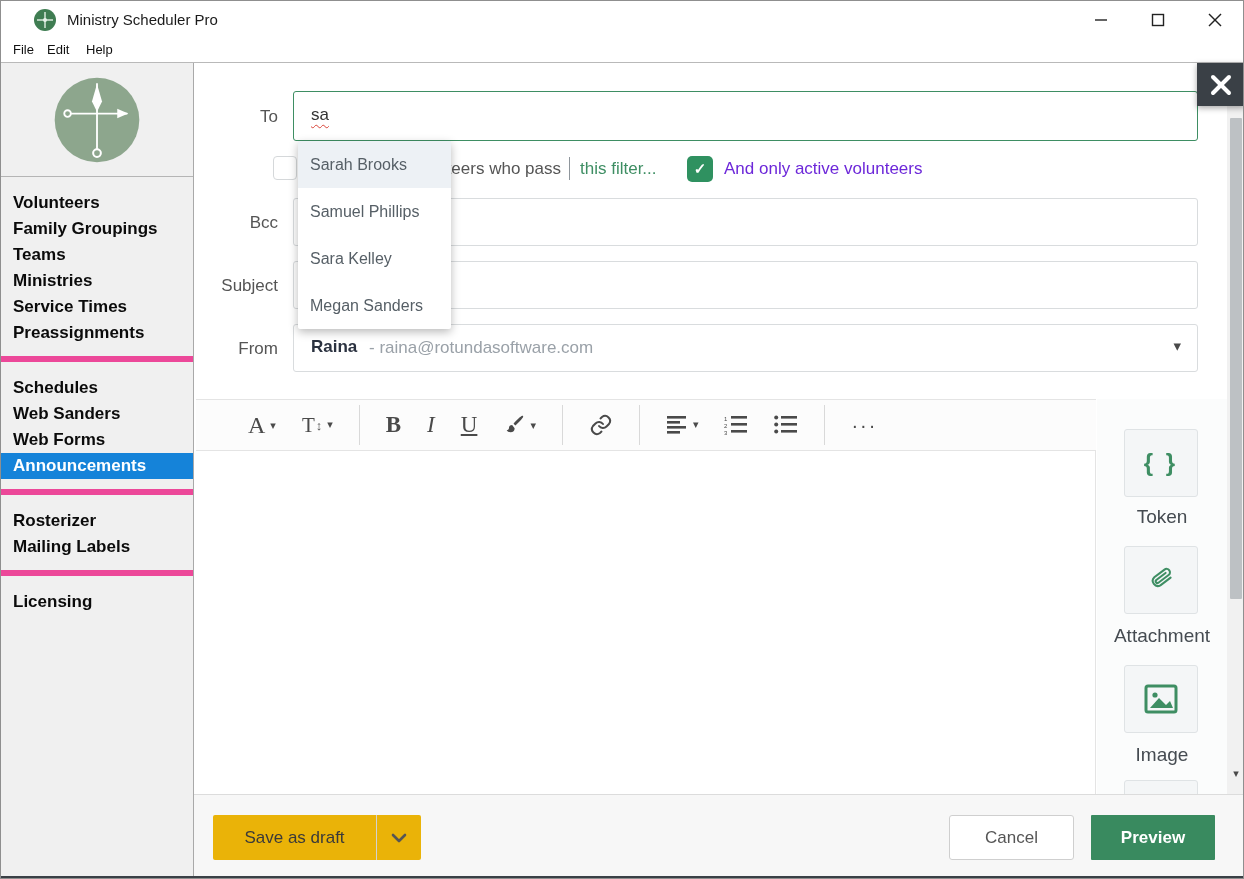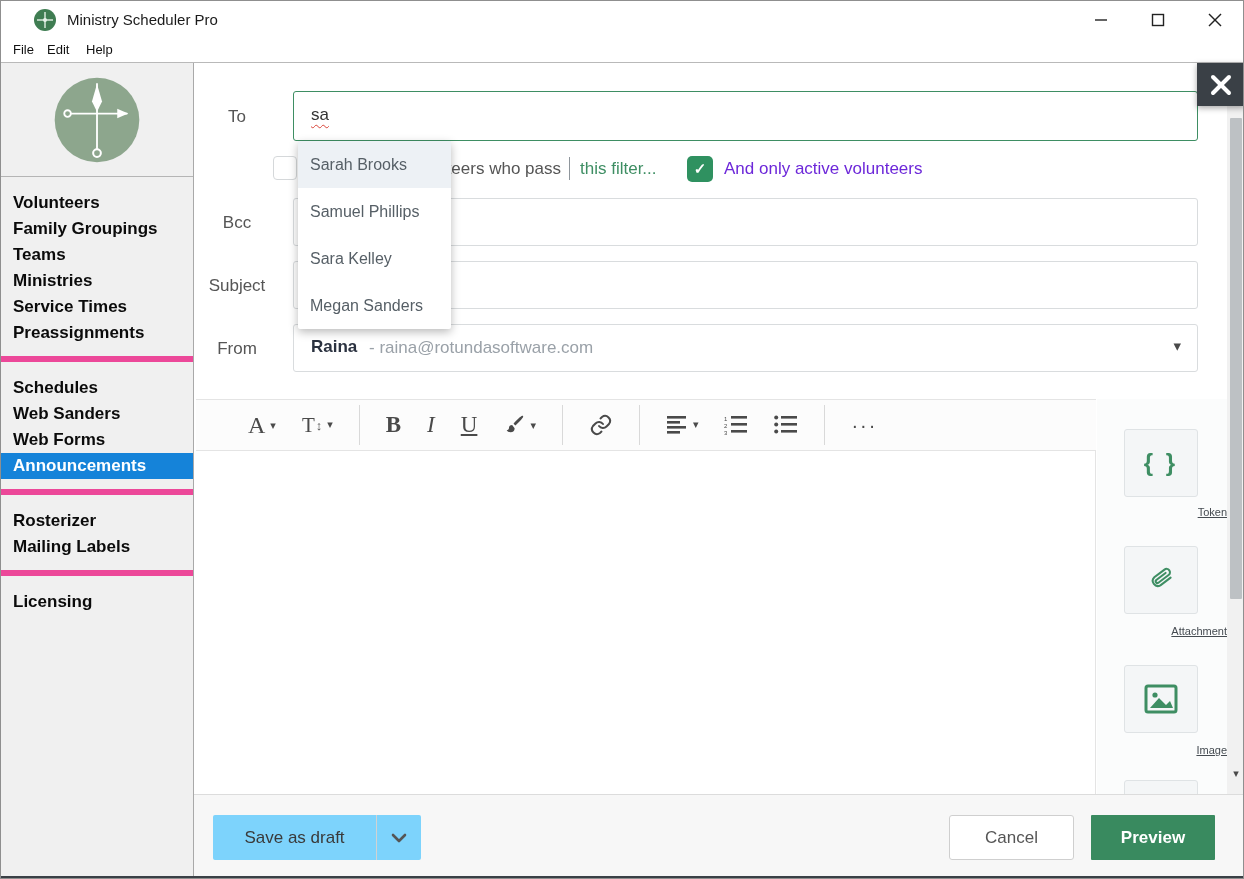--- a/index.html
+++ b/index.html
@@ -20,21 +20,21 @@
 
   
   .sidebar { left:0; top:62px; width:193px; height:813px; background:#f0f0f0; border-right:1px solid #a9a9a9; }
   .logo-section { height:114px; border-bottom:1px solid #b5b5b5; display:flex; align-items:center; justify-content:center; }
   .nav-section { border-bottom:6px solid #ec4899; padding:13px 0 10px 0; }
   .nav-section.last { border-bottom:none; }
   .nav-item { font-size:17px; font-weight:bold; color:#0b0b0b; line-height:26px; padding-left:12px; cursor:default; white-space:nowrap; }
   .nav-item.active { background:#1583d9; color:#fff; }
 
   
-  .field-label { font-size:17px; color:#555; text-align:center; width:82px; left:195px; }
+  .field-label { font-size:17px; color:#555; text-align:right; width:82px; left:195px; }
   .input-box { left:292px; width:905px; background:#fff; border:1px solid #d9dcde; border-radius:3px; }
   .to-box { top:90px; height:50px; border:1px solid #3e8e63; }
   .to-text { position:absolute; left:17px; top:13px; font-size:17px; color:#333;
              text-decoration:underline; text-decoration-style:wavy; text-decoration-color:#d9453a;
              text-decoration-thickness:1px; text-underline-offset:4px; }
   .bcc-box { top:197px; height:48px; }
   .subject-box { top:260px; height:48px; }
   .from-box { top:323px; height:48px; cursor:default; }
   .from-name { position:absolute; left:17px; top:12px; font-size:17px; font-weight:bold; color:#2b3240; }
   .from-email { position:absolute; left:75px; top:13px; font-size:17px; color:#9aa1a8; }
@@ -68,31 +68,31 @@
   .tb-updown { font-size:13px; margin-left:1px; padding-bottom:2px; }
   .tb-serif { font-family:"Liberation Serif", serif; font-size:23px; line-height:22px; }
   .tb-sep { width:1px; height:40px; background:#d9d9d9; }
   .tb-more { font-size:20px; letter-spacing:2px; line-height:14px; color:#4a4a4a; cursor:pointer; }
   .editor-body { left:195px; top:450px; width:900px; height:343px; background:#fff; border-right:1px solid #e4e4e4; cursor:text; }
 
   
   .right-panel { left:1096px; top:398px; width:130px; height:395px; background:#fbfcfc; }
   .tool-btn { position:absolute; left:27px; width:74px; height:68px; background:#f4f6f7; border:1px solid #dfe3e5; border-radius:3px;
               display:flex; align-items:center; justify-content:center; cursor:pointer; }
-  .tool-label { position:absolute; width:130px; text-align:right; font-size:11px; color:#454b51;text-decoration:underline; }
+  .tool-label { position:absolute; width:130px; text-align:center; font-size:19px; color:#454b51; }
   .token-glyph { font-size:24px; color:#3e8e63; font-weight:bold; letter-spacing:3px; }
 
   
   .scrollbar { left:1226px; top:62px; width:18px; height:731px; background:#f1f1f1; }
   .scroll-thumb { position:absolute; left:3px; top:55px; width:12px; height:481px; background:#bdc1c4; border-radius:1px; }
   .scroll-down { position:absolute; left:2px; top:702px; width:14px; height:16px; display:flex; align-items:center; justify-content:center; font-size:11px; color:#4a4a4a; }
 
   
   .footer { left:193px; top:793px; width:1051px; height:82px; background:#f7f7f7; border-top:1px solid #dcdcdc; z-index:40; }
-  .split-btn { position:absolute; left:19px; top:20px; height:45px; display:flex; background:#7dd3fc; border-radius:2px; cursor:pointer; }
+  .split-btn { position:absolute; left:19px; top:20px; height:45px; display:flex; background:#eab308; border-radius:2px; cursor:pointer; }
   .split-main { width:163px; display:flex; align-items:center; justify-content:center; font-size:17px; color:#3a3a3a; }
   .split-arrow { width:45px; border-left:1px solid #d2d2d2; display:flex; align-items:center; justify-content:center; color:#555; }
   .cancel-btn { position:absolute; left:755px; top:20px; width:125px; height:45px; background:#fff; border:1px solid #cfcfcf; border-radius:3px;
                 display:flex; align-items:center; justify-content:center; font-size:17px; color:#555; cursor:pointer; }
   .preview-btn { position:absolute; left:897px; top:20px; width:124px; height:45px; background:#398a5f; border-radius:1px;
                  display:flex; align-items:center; justify-content:center; font-size:17px; font-weight:bold; color:#fff; cursor:pointer; }
 
   .bottom-strip { left:0; top:875px; width:1244px; height:4px; background:#3a4046; z-index:70; }
 </style>
 </head>

